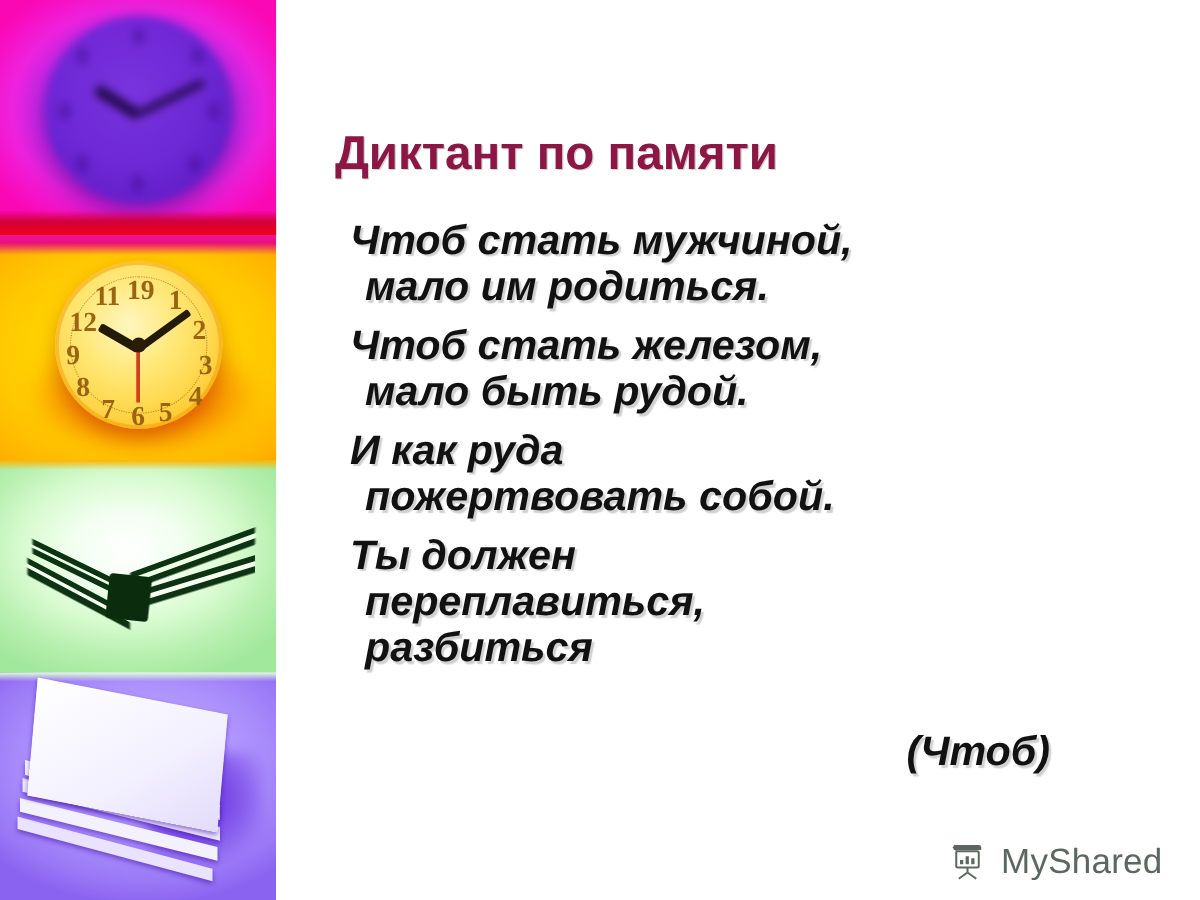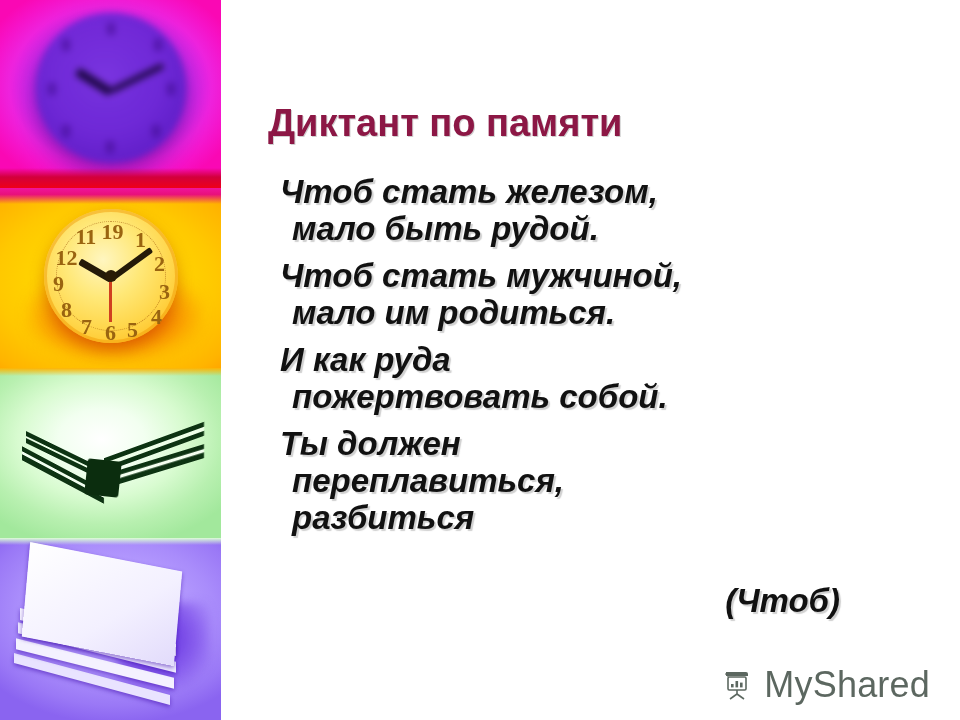--- a/index.html
+++ b/index.html
@@ -295,21 +295,21 @@
     right: 30px;
     bottom: 14px;
     display: flex;
     align-items: center;
     gap: 8px;
     z-index: 4;
     opacity: 0.92;
   }
   .watermark .wm-icon { width: 34px; height: 34px; display: block; }
   .watermark .wm-text {
-    font-size: 36px;
+    font-size: 28px;
     color: #4f5b53;
     font-weight: 400;
     letter-spacing: 0.2px;
   }
 </style>
 </head>
 <body>
 
 <div class="slide">
 
@@ -380,22 +380,22 @@
       <div class="sheet s-top"></div>
     </div>
 
   </div>
 
   <div class="content">
 
     <h1 class="slide-title">Диктант по памяти</h1>
 
     <div class="body-block">
+      <p class="stanza">Чтоб стать мужчиной, мало им родиться.</p>
       <p class="stanza">Чтоб стать железом, мало быть рудой.</p>
-      <p class="stanza">Чтоб стать мужчиной, мало им родиться.</p>
       <p class="stanza">И как руда пожертвовать собой.</p>
       <p class="stanza">Ты должен переплавиться, разбиться</p>
     </div>
 
     <div class="attribution">(Чтоб)</div>
   </div>
 
   <div class="watermark">
     <span>
       <svg class="wm-icon" viewBox="0 0 34 34" xmlns="http://www.w3.org/2000/svg" fill="none" stroke="#4f5b53" stroke-width="1.6">

